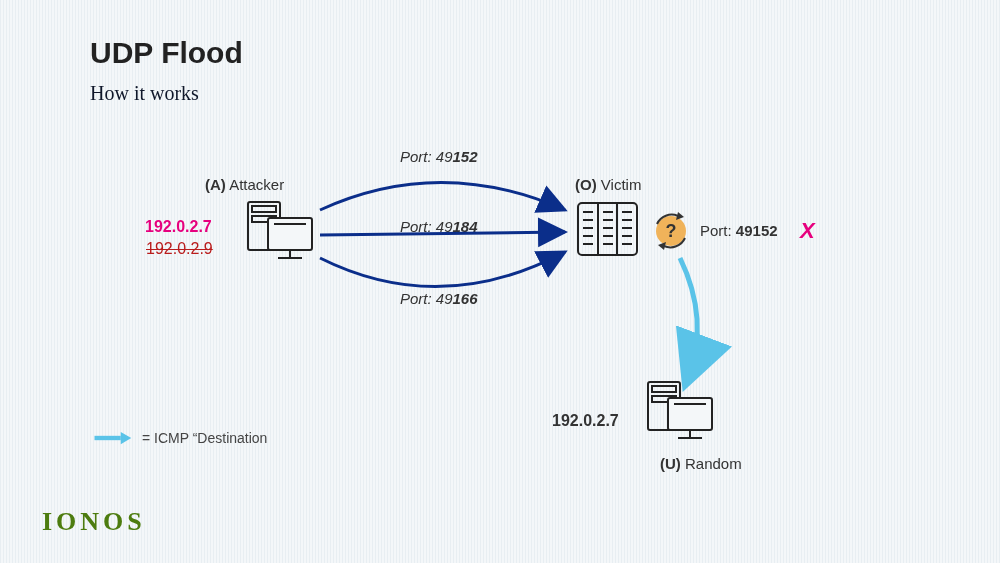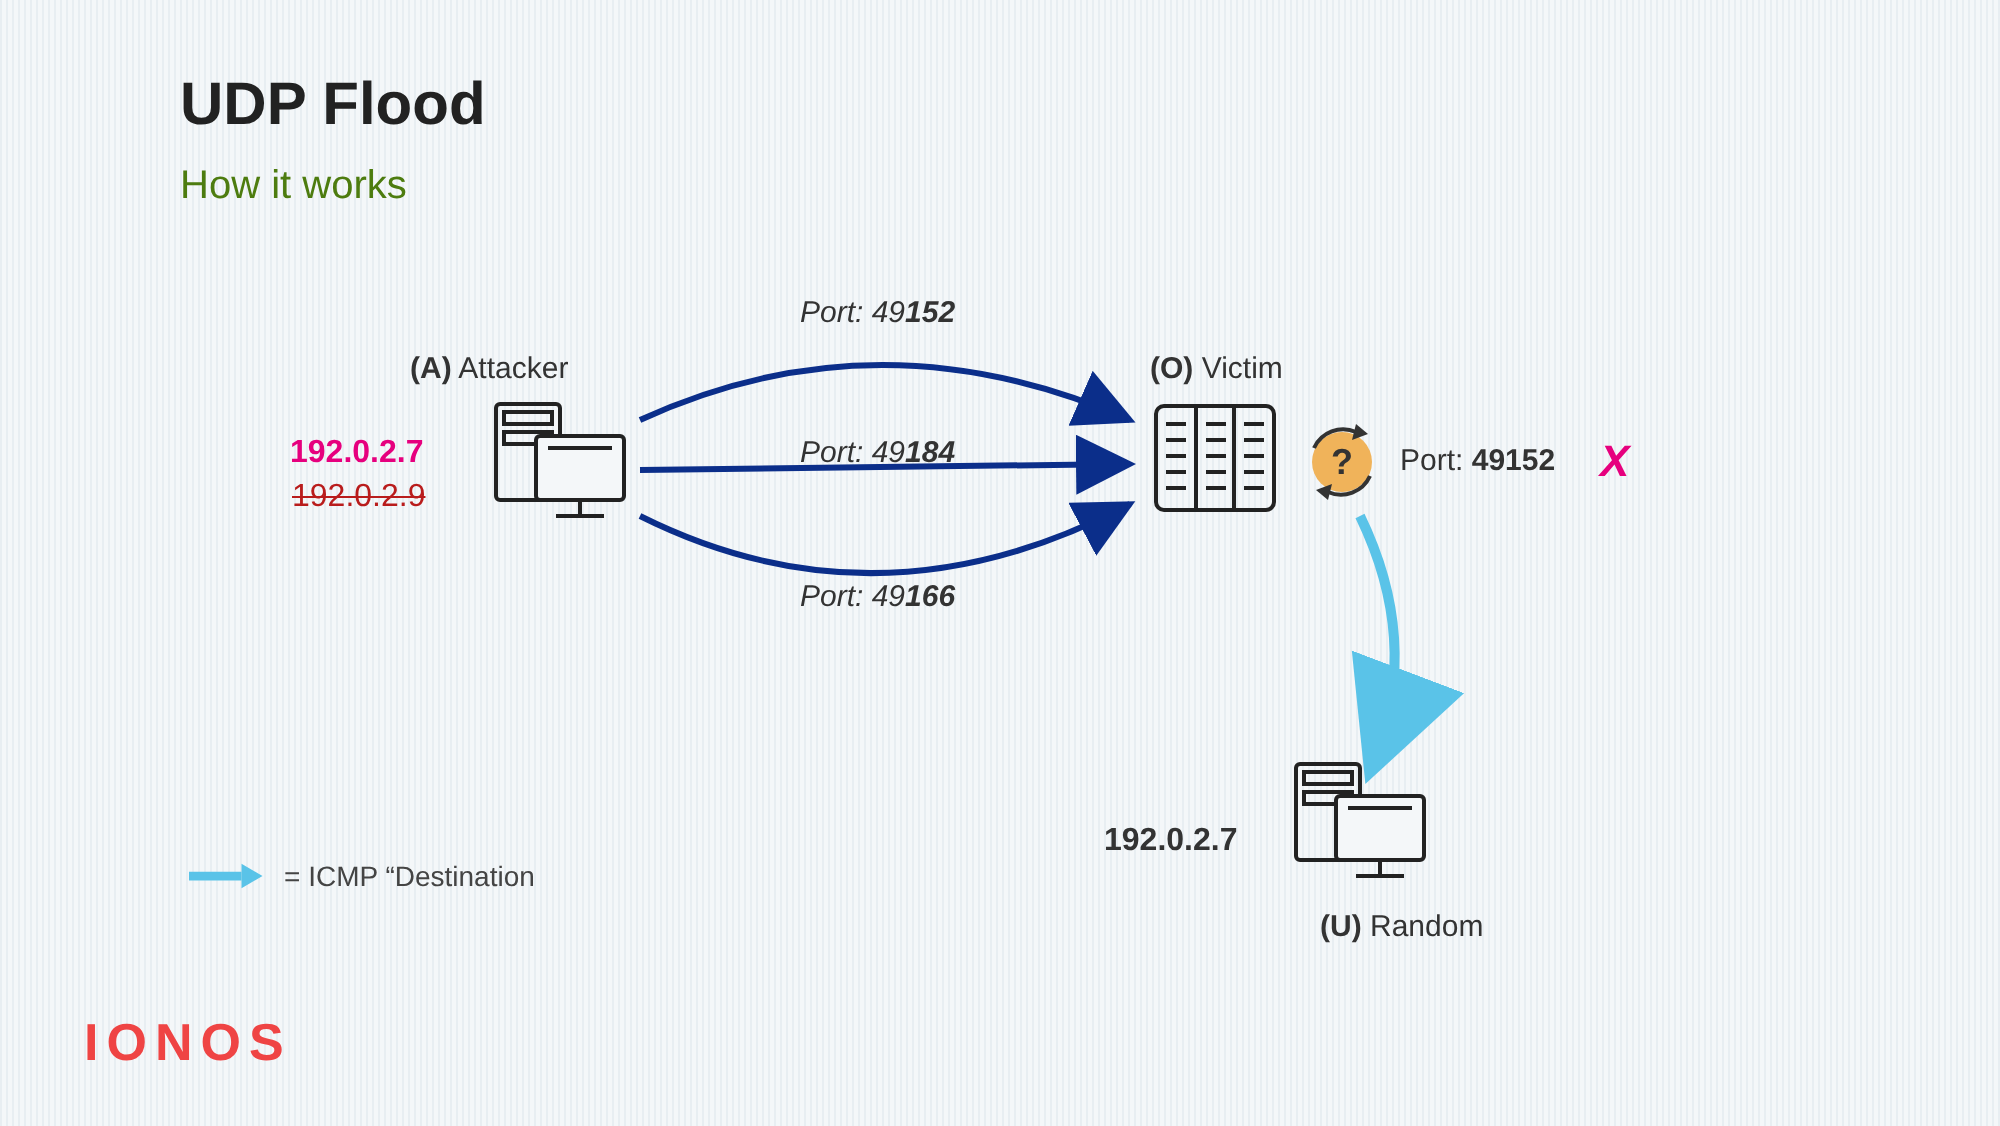--- a/index.html
+++ b/index.html
@@ -23,21 +23,22 @@
     left: 90px;
     font-size: 30px;
     font-weight: 700;
     color: #222;
   }
   .subtitle {
     position: absolute;
     top: 82px;
     left: 90px;
     font-size: 20px;
-    color: #4d7c0f;
+    color: #0f172a;
+    font-family: Liberation Serif, serif;
   }
   .node-label {
     font-size: 15px;
     color: #333;
   }
   .node-label b { font-weight: 700; }
   .attacker-label { position: absolute; top: 176px; left: 205px; }
   .victim-label { position: absolute; top: 176px; left: 575px; }
   .attacker-icon { position: absolute; top: 200px; left: 240px; }
   .victim-icon { position: absolute; top: 200px; left: 575px; }
@@ -118,23 +119,23 @@
     flex-shrink: 0;
     padding-top: 2px;
   }
   .legend-text { line-height: 1.35; }
   .logo {
     position: absolute;
     bottom: 26px;
     left: 42px;
     font-size: 26px;
     font-weight: 700;
-    color: #ef4444;
+    color: #4d7c0f;
     letter-spacing: 4px;
-    font-family: Liberation Sans, sans-serif;
+    font-family: Liberation Serif, serif;
   }
 </style>
 </head>
 <body>
 
 <div class="title">UDP Flood</div>
 <div class="subtitle">How it works</div>
 
 <div class="node-label attacker-label">
   <b>(A)</b>

